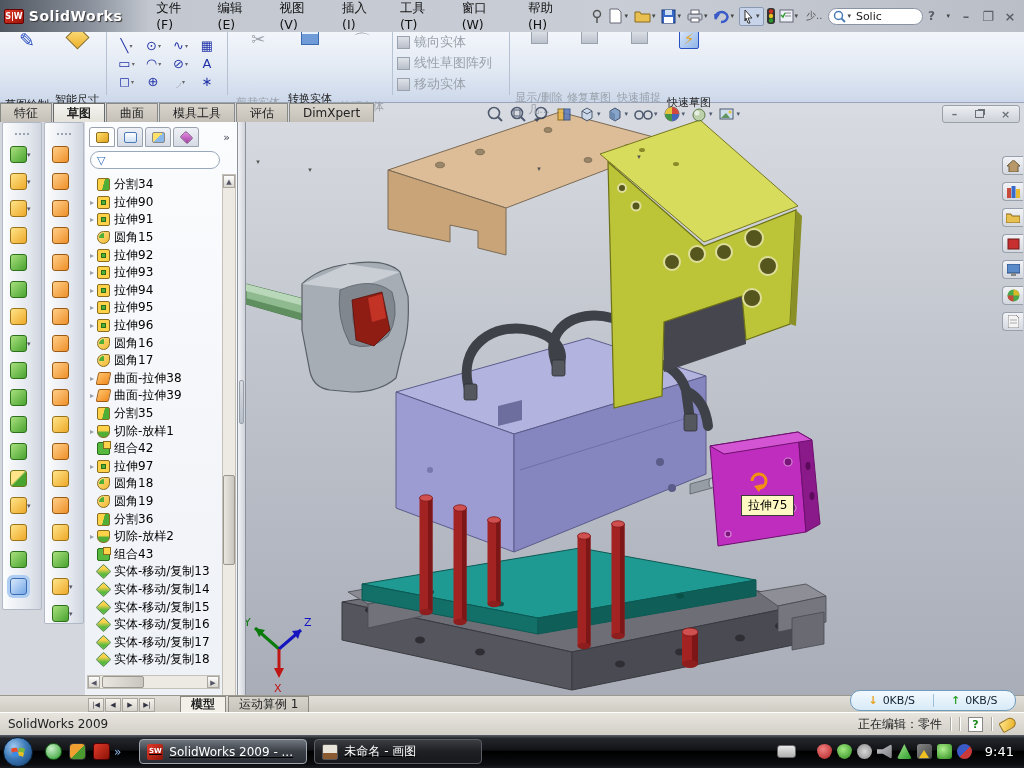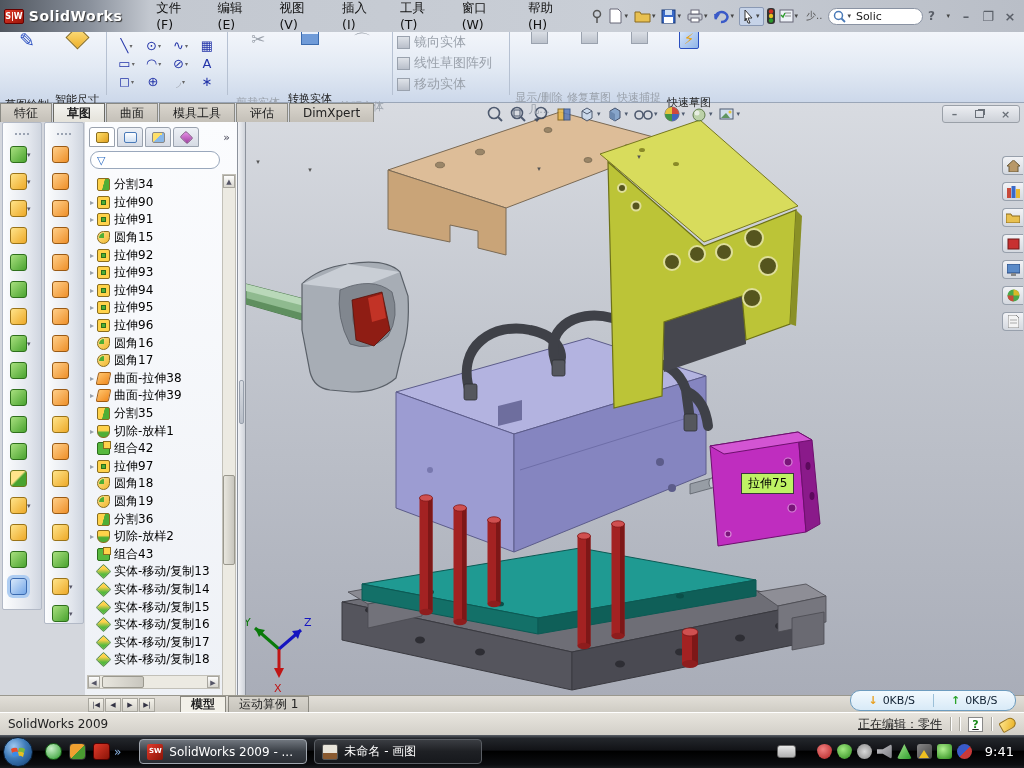--- a/index.html
+++ b/index.html
@@ -78,21 +78,21 @@
 
   #winctl { left:942px; top:105px; z-index:20; width:78px; height:18px; background:linear-gradient(#eceef2,#cdd1d8);
     border:1px solid #9aa0a8; border-radius:3px; display:flex; align-items:center; justify-content:space-around; }
   #winctl span { color:#6a7078; font-size:11px; font-weight:bold; line-height:1; }
   #winctl .rst { width:9px; height:8px; border:1.5px solid #6a7078; box-shadow:2px -2px 0 -1px #6a7078; }
 
   #taskpane { right:1px; top:156px; z-index:20; display:flex; flex-direction:column; gap:7px; }
   .tp { width:21px; height:19px; background:linear-gradient(#f2f3f6,#d4d8df); border:1px solid #98a0ac;
     border-right:none; border-radius:4px 0 0 4px; display:flex; align-items:center; justify-content:center; }
 
-  #tooltip75 { left:741px; top:473px; z-index:25; background:#bef264; border:1px solid #3a3a3a; font-size:12px;
+  #tooltip75 { left:741px; top:495px; z-index:25; background:#fef9c3; border:1px solid #3a3a3a; font-size:12px;
     padding:1px 6px; color:#000; white-space:nowrap; }
   #rotcur { left:748px; top:470px; z-index:25; }
 
   #netwidget { left:850px; top:690px; z-index:50; width:166px; height:21px; border:1px solid #6d9cbf; border-radius:10px;
     background:linear-gradient(#f2f9fe,#d8eaf7); display:flex; align-items:center; font-size:11px; color:#123; }
   #netwidget .cell { flex:1; display:flex; align-items:center; justify-content:center; gap:5px; }
   #netwidget .sep { width:1px; height:13px; background:#9cc0d8; }
   .arr-dn { color:#e8a020; font-weight:bold; } .arr-up { color:#2ba32b; font-weight:bold; }
 
   
@@ -163,42 +163,42 @@
   #modeltabbar { left:0; top:695px; width:1024px; height:17px; z-index:30; background:linear-gradient(#e2dfd8,#cfccc4);
     border-top:1px solid #9a988e; display:flex; align-items:flex-end; padding-left:88px; }
   .mnav { width:16px; height:14px; background:linear-gradient(#f4f2ea,#d4d2ca); border:1px solid #a8a69e;
     font-size:7px; color:#334; display:flex; align-items:center; justify-content:center; margin-right:1px; }
   .mtab { height:16px; padding:0 10px; font-size:12px; color:#222; display:flex; align-items:center;
     background:linear-gradient(#d6d3cb,#c6c3bb); border:1px solid #8a8880; border-bottom:none; margin-left:2px; }
   .mtab[data-active="1"] { background:#f2f0e8; font-weight:bold;margin-left:24px; }
   #statusbar { left:0; top:712px; width:1024px; height:23px; z-index:30; background:linear-gradient(#e8e5de,#d2cfc8);
     border-top:1px solid #fff; display:flex; align-items:center; font-size:12px; color:#222; }
   #statusbar .sleft { padding-left:8px; }
-  #statusbar .sright { margin-left:auto; display:flex; align-items:center; gap:8px; padding-right:8px;text-decoration:underline; }
+  #statusbar .sright { margin-left:auto; display:flex; align-items:center; gap:8px; padding-right:8px; }
   .vdiv { width:1px; height:14px; background:#aaa8a0; box-shadow:1px 0 0 #fff; }
   #help-box { width:15px; height:15px; background:#fff; border:1px solid #888; color:#1a8a1a; font-weight:bold;
     font-size:11px; text-align:center; line-height:14px; }
   #tag-ic { width:16px; height:11px; background:linear-gradient(135deg,#ffe48a,#e8b020); border:1px solid #9a7318;
     border-radius:2px 6px 6px 2px; transform:rotate(-30deg); }
 
   
   #taskbar { left:0; top:735px; width:1024px; height:33px; z-index:60;
     background:linear-gradient(180deg,#5a6068 0,#23262b 10%,#121317 45%,#000 50%,#0c0d10 90%,#1a1c20 100%);
     display:flex; align-items:center; }
   #start-orb { width:30px; height:30px; border-radius:50%; margin-left:3px;
     background:radial-gradient(circle at 35% 30%,#9ec8f0 0,#3d7ab8 45%,#123a6a 100%); border:1px solid #0a2038;
     display:flex; align-items:center; justify-content:center; }
   #quick { display:flex; align-items:center; gap:7px; margin-left:12px; }
   .ql { width:17px; height:17px; border-radius:50%; }
   .ql[data-ic="messenger"] { background:radial-gradient(circle at 35% 30%,#c8f0c8,#2a9a2a); border:1px solid #156015; }
   .ql[data-ic="launcher"] { background:linear-gradient(135deg,#f0a030 50%,#4a9a30 50%); border:1px solid #333; border-radius:4px; }
   .ql[data-ic="solidworks"] { background:linear-gradient(135deg,#e23a2a,#8a1408); border:1px solid #500; border-radius:3px;
     color:#fff; font-size:7px; font-weight:bold; text-align:center; line-height:16px; }
   #ql-chev { color:#8fb8e8; font-size:12px; margin-left:4px; }
-  #taskbtns { display:flex; gap:7px; margin-left:18px; }
+  #taskbtns { display:flex; gap:7px; margin-left:18px;text-decoration:underline; }
   .tkb { width:168px; height:25px; border-radius:4px; display:flex; align-items:center; gap:6px; padding:0 7px;
     font-size:12px; color:#fff; overflow:hidden; white-space:nowrap; }
   .tkb[data-active="1"] { background:linear-gradient(#70767e,#3a3f46 50%,#2a2e34); border:1px solid #a0a6ae; }
   .tkb[data-active="0"] { background:linear-gradient(#3a3d42,#1e2024 50%,#16181c); border:1px solid #5a5e64; }
   .tkb .bic { width:16px; height:16px; flex:0 0 auto; border-radius:2px; }
   .bic[data-ic="solidworks"] { background:linear-gradient(135deg,#e23a2a,#8a1408); color:#fff; font-size:7px;
     font-weight:bold; text-align:center; line-height:15px; }
   .bic[data-ic="paint"] { background:linear-gradient(180deg,#e8e4da 55%,#8a5a30 55%); border:1px solid #555; }
   #tray { margin-left:auto; display:flex; align-items:center; gap:5px; padding-right:10px; }
   .tray-ic { width:15px; height:15px; border-radius:3px; }

